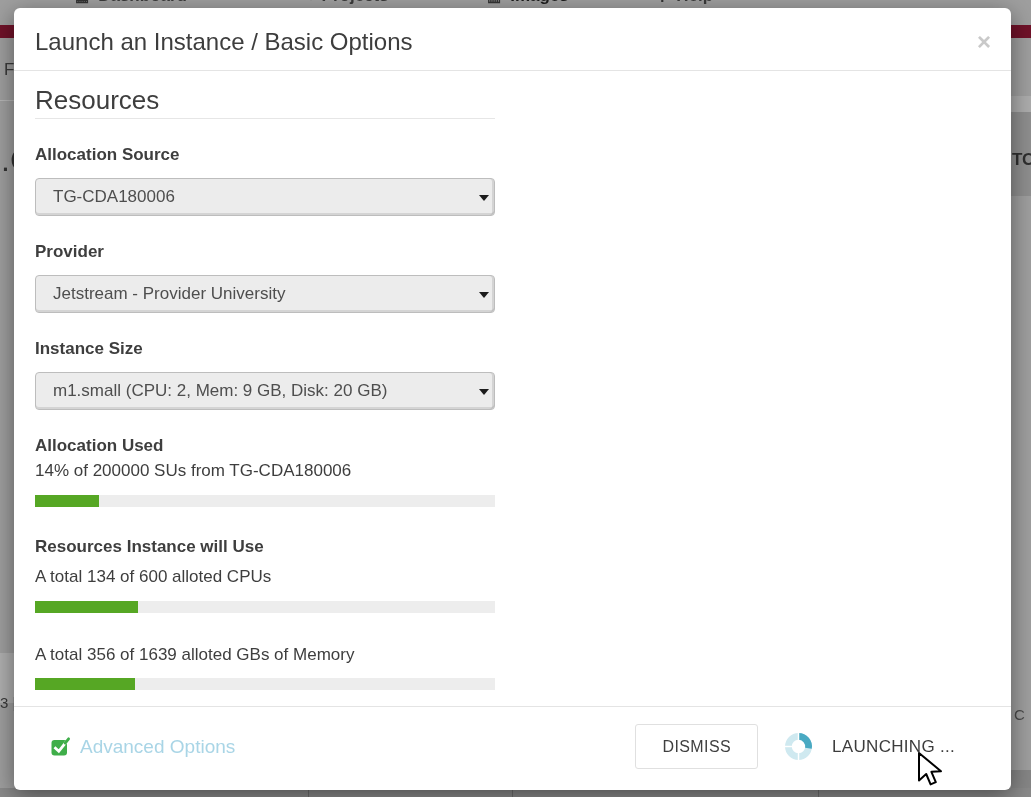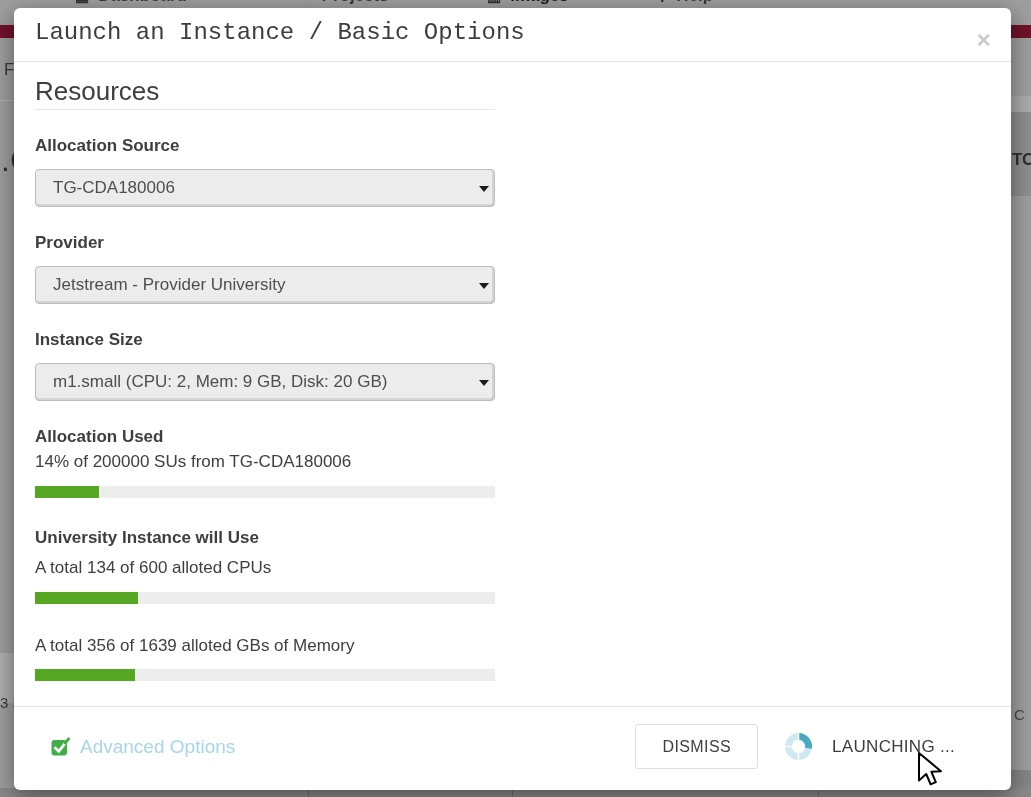--- a/index.html
+++ b/index.html
@@ -14,21 +14,21 @@
   .bg-nav-item.active { color:#1e1e1e; }
   .bg-maroon-bar { position:absolute; top:25px; left:0; width:1031px; height:13px; background:#701229; }
   .bg-frag { position:absolute; color:#3a3a3a; }
   .bg-band { position:absolute; }
   .bg-bottom-strip { position:absolute; left:0; top:788px; width:1031px; height:9px; background:#8a8a8a; }
   .bg-bottom-strip .tick { position:absolute; top:0; width:1px; height:9px; background:#6e6e6e; }
 
   
   .modal { position:absolute; left:14px; top:8px; width:997px; height:782px;
            background:#ffffff; border-radius:6px; box-shadow:0 6px 24px rgba(0,0,0,0.45); }
-  .modal-header { position:relative; padding:11px 21px 14px; border-bottom:1px solid #e4e4e4;font-family:Liberation Mono, monospace; }
+  .modal-header { position:relative; padding:20px 21px 14px; border-bottom:1px solid #e4e4e4; }
   .modal-title { font-size:24px; font-weight:400; color:#3d3d3d; line-height:28px; }
   .modal-close { position:absolute; right:20px; top:22px; font-size:24px; line-height:24px;
                  color:#c9c9c9; font-weight:700; cursor:pointer; }
 
   .modal-body { display:flex; gap:37px; padding:14px 19px 0 21px; }
   .col { width:460px; flex:none; }
 
   .section-heading { font-size:26px; font-weight:400; color:#3e3e3e; line-height:31px;
                      padding-bottom:2px; border-bottom:1px solid #e6e6e6; }
   .field-label { display:block; font-weight:700; font-size:17px; color:#3e3e3e;
@@ -137,21 +137,21 @@
         <span>m1.small (CPU: 2, Mem: 9 GB, Disk: 20 GB)</span>
         <span class="select-arrow"></span>
       </div>
 
       <div class="sub-label">Allocation Used</div>
       <div class="sub-text">14% of 200000 SUs from TG-CDA180006</div>
       <div class="progress-track">
         <div class="progress-fill" style="width: 14%;"></div>
       </div>
 
-      <div class="sub-label" style="margin-top:30px;">University Instance will Use</div>
+      <div class="sub-label" style="margin-top:30px;">Resources Instance will Use</div>
       <div class="sub-text" style="margin-top:9px;">A total 134 of 600 alloted CPUs</div>
       <div class="progress-track">
         <div class="progress-fill" style="width: 22.3%;"></div>
       </div>
 
       <div class="sub-text mem">A total 356 of 1639 alloted GBs of Memory</div>
       <div class="progress-track" style="margin-top:12px;">
         <div class="progress-fill" style="width: 21.7%;"></div>
       </div>
     </div>

